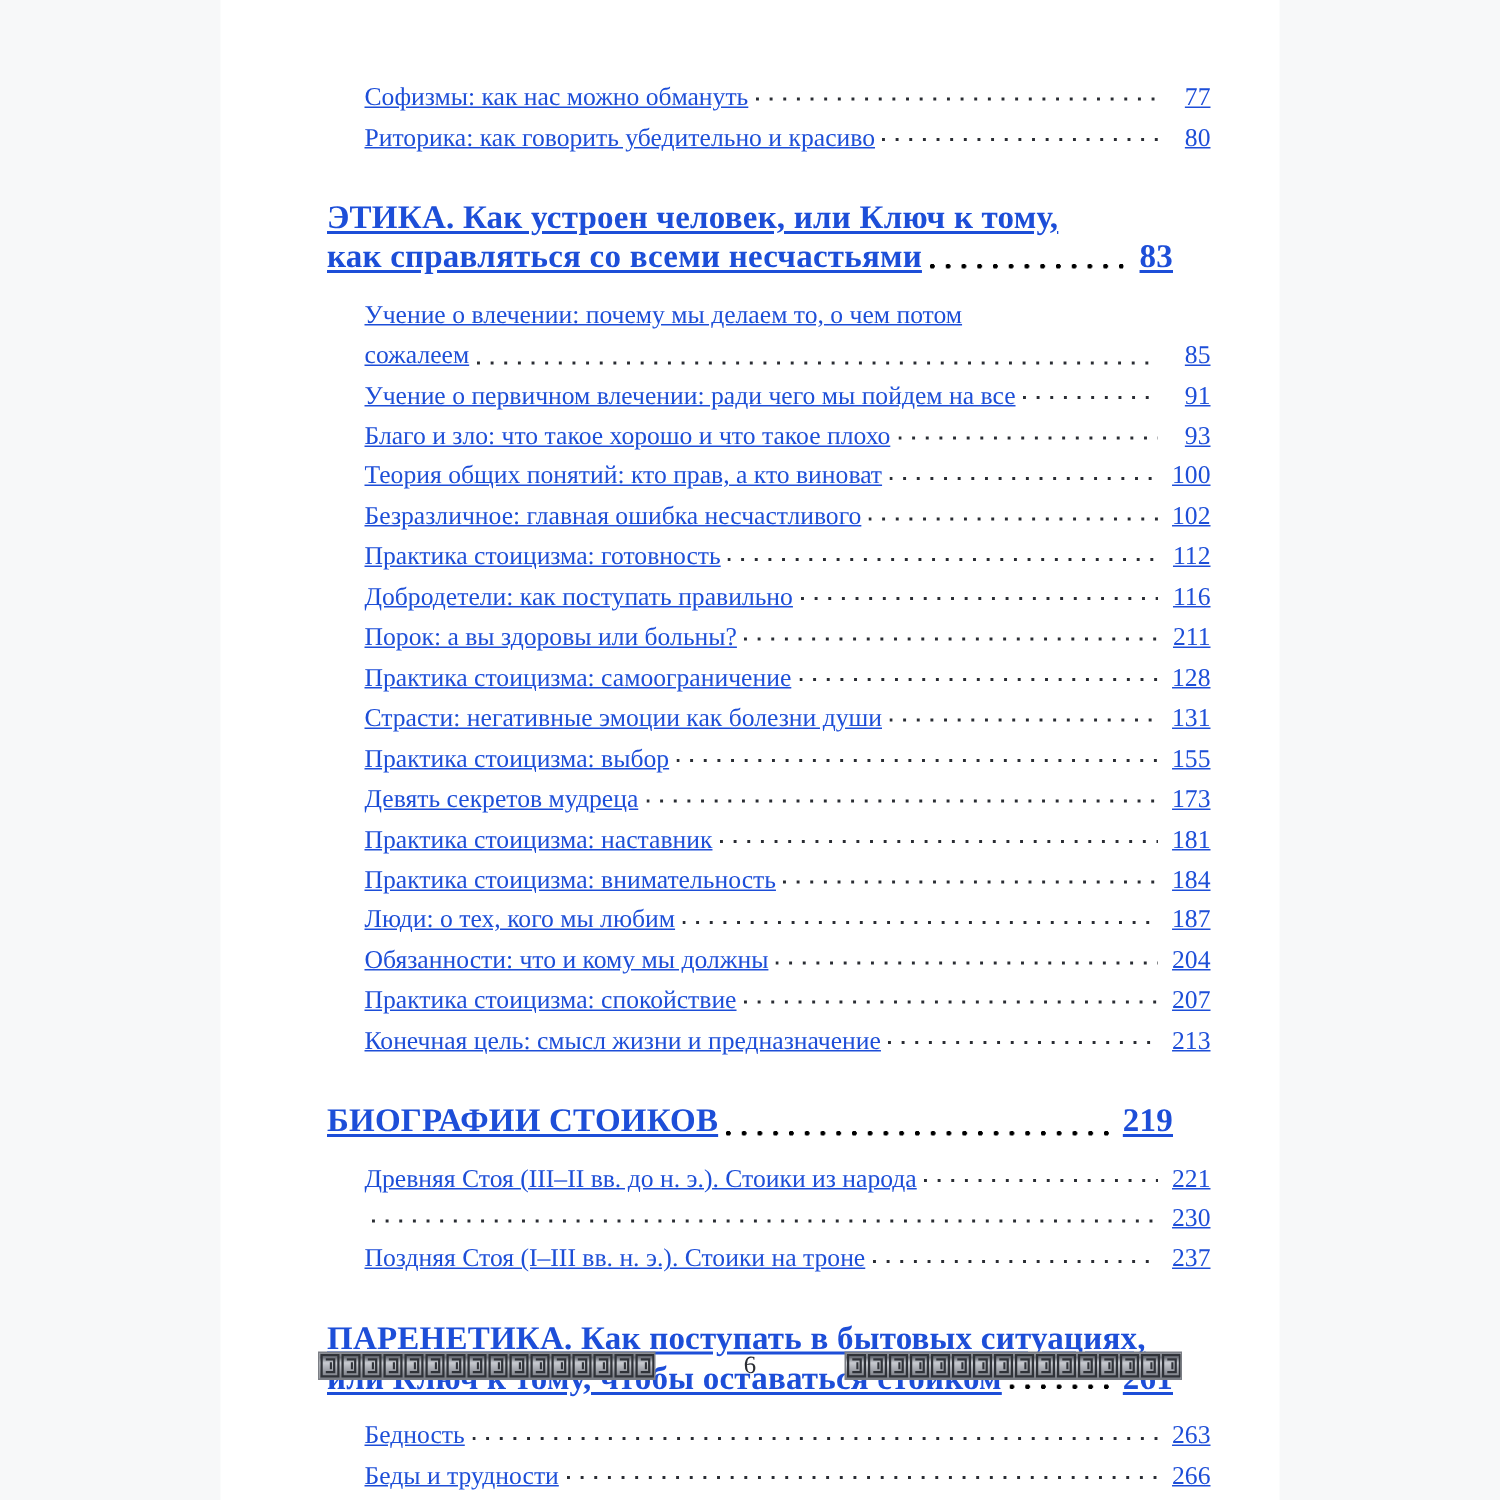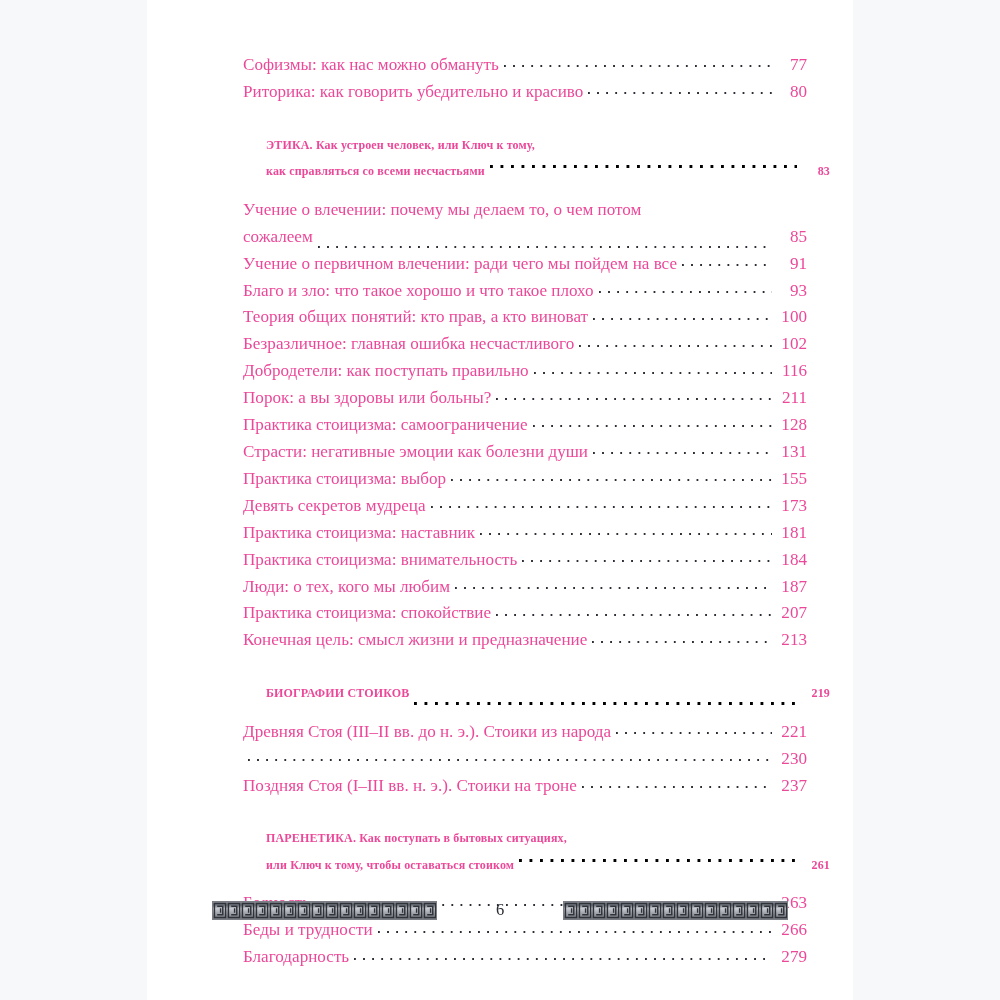--- a/index.html
+++ b/index.html
@@ -26,21 +26,22 @@
     left: 71px;          
     top: 52px;
     width: 564px;        
   }
 
   
   .row {
     display: flex;
     align-items: baseline;
     width: 100%;
-    color: #ec4899;
+    color: #1d4ed8;
+    text-decoration: underline;
   }
   .row .title {
     white-space: pre-wrap;
     flex: 0 1 auto;
   }
   .row .leader {
     flex: 1 1 auto;
     margin: 0 5px;
     position: relative;
     min-width: 10px;
@@ -80,38 +81,37 @@
   .item .pageno { min-width: 30px; }
 
   
   .item.wrap {
     display: block;
     padding-left: 25px;
   }
   .item.wrap .line1 { display: block; }
   .item.wrap .line2 {
     display: flex;
-    align-items: flex-end;
+    align-items: center;
     width: 100%;
   }
 
   
   .heading {
-    font-size: 12px;
+    font-size: 22px;
     line-height: 26.5px;
     font-weight: bold;
     letter-spacing: 0.15px;
-    margin-left: 48px;
   }
   .heading.single { display: flex; align-items: flex-end; }
   .heading.multi { display: block; }
   .heading.multi .line1 { display: block; }
   .heading.multi .line2 {
     display: flex;
-    align-items: flex-start;
+    align-items: center;
     width: 100%;
   }
   .heading .pageno { min-width: 28px; }
 
   
   .gap-before-heading { height: 26px; }
   .gap-after-heading  { height: 12px; }
 
   
   .footer {
@@ -200,20 +200,25 @@
         <span class="title">Теория общих понятий: кто прав, а кто виноват</span>
         <span class="leader"></span>
         <span class="pageno">100</span>
       </div>
       <div class="row item ">
         <span class="title">Безразличное: главная ошибка несчастливого</span>
         <span class="leader"></span>
         <span class="pageno">102</span>
       </div>
       <div class="row item ">
+        <span class="title">Практика стоицизма: готовность</span>
+        <span class="leader"></span>
+        <span class="pageno">112</span>
+      </div>
+      <div class="row item ">
         <span class="title">Добродетели: как поступать правильно</span>
         <span class="leader"></span>
         <span class="pageno">116</span>
       </div>
       <div class="row item ">
         <span class="title">Порок: а вы здоровы или больны?</span>
         <span class="leader"></span>
         <span class="pageno">211</span>
       </div>
       <div class="row item ">
@@ -243,20 +248,25 @@
       </div>
       <div class="row item ">
         <span class="title">Практика стоицизма: внимательность</span>
         <span class="leader"></span>
         <span class="pageno">184</span>
       </div>
       <div class="row item ">
         <span class="title">Люди: о тех, кого мы любим</span>
         <span class="leader"></span>
         <span class="pageno">187</span>
+      </div>
+      <div class="row item ">
+        <span class="title">Обязанности: что и кому мы должны</span>
+        <span class="leader"></span>
+        <span class="pageno">204</span>
       </div>
       <div class="row item ">
         <span class="title">Практика стоицизма: спокойствие</span>
         <span class="leader"></span>
         <span class="pageno">207</span>
       </div>
       <div class="row item ">
         <span class="title">Конечная цель: смысл жизни и предназначение</span>
         <span class="leader"></span>
         <span class="pageno">213</span>

